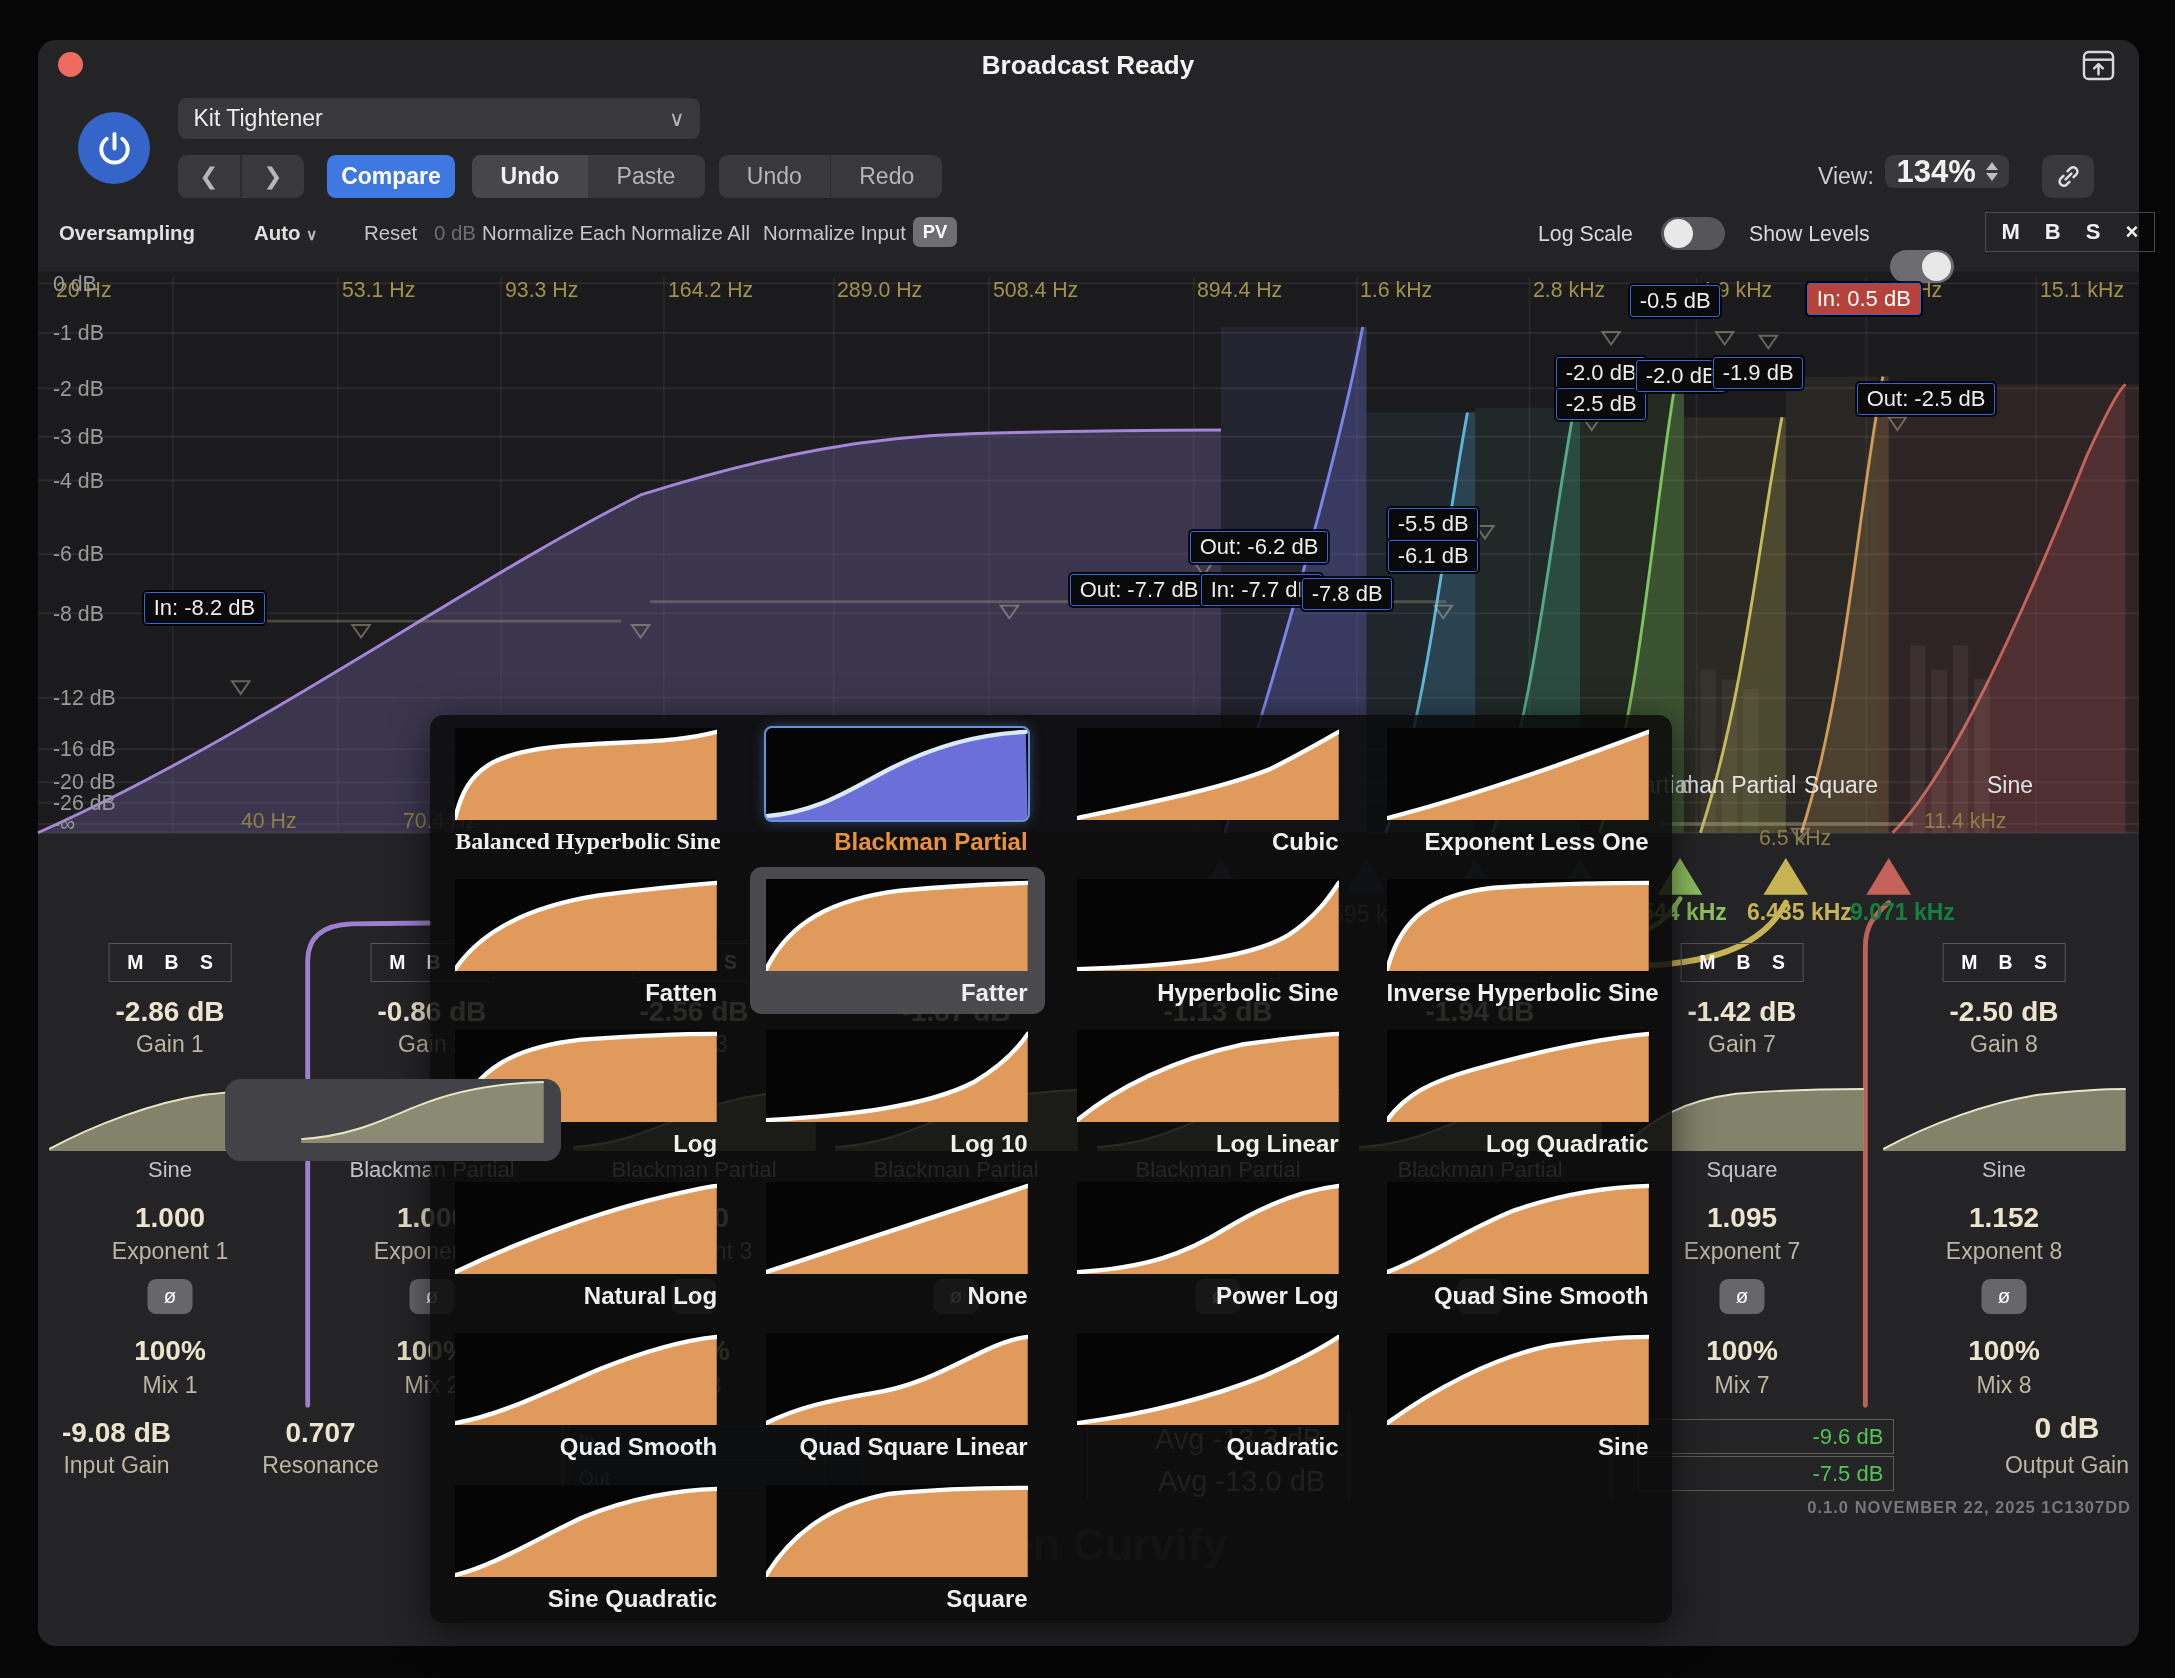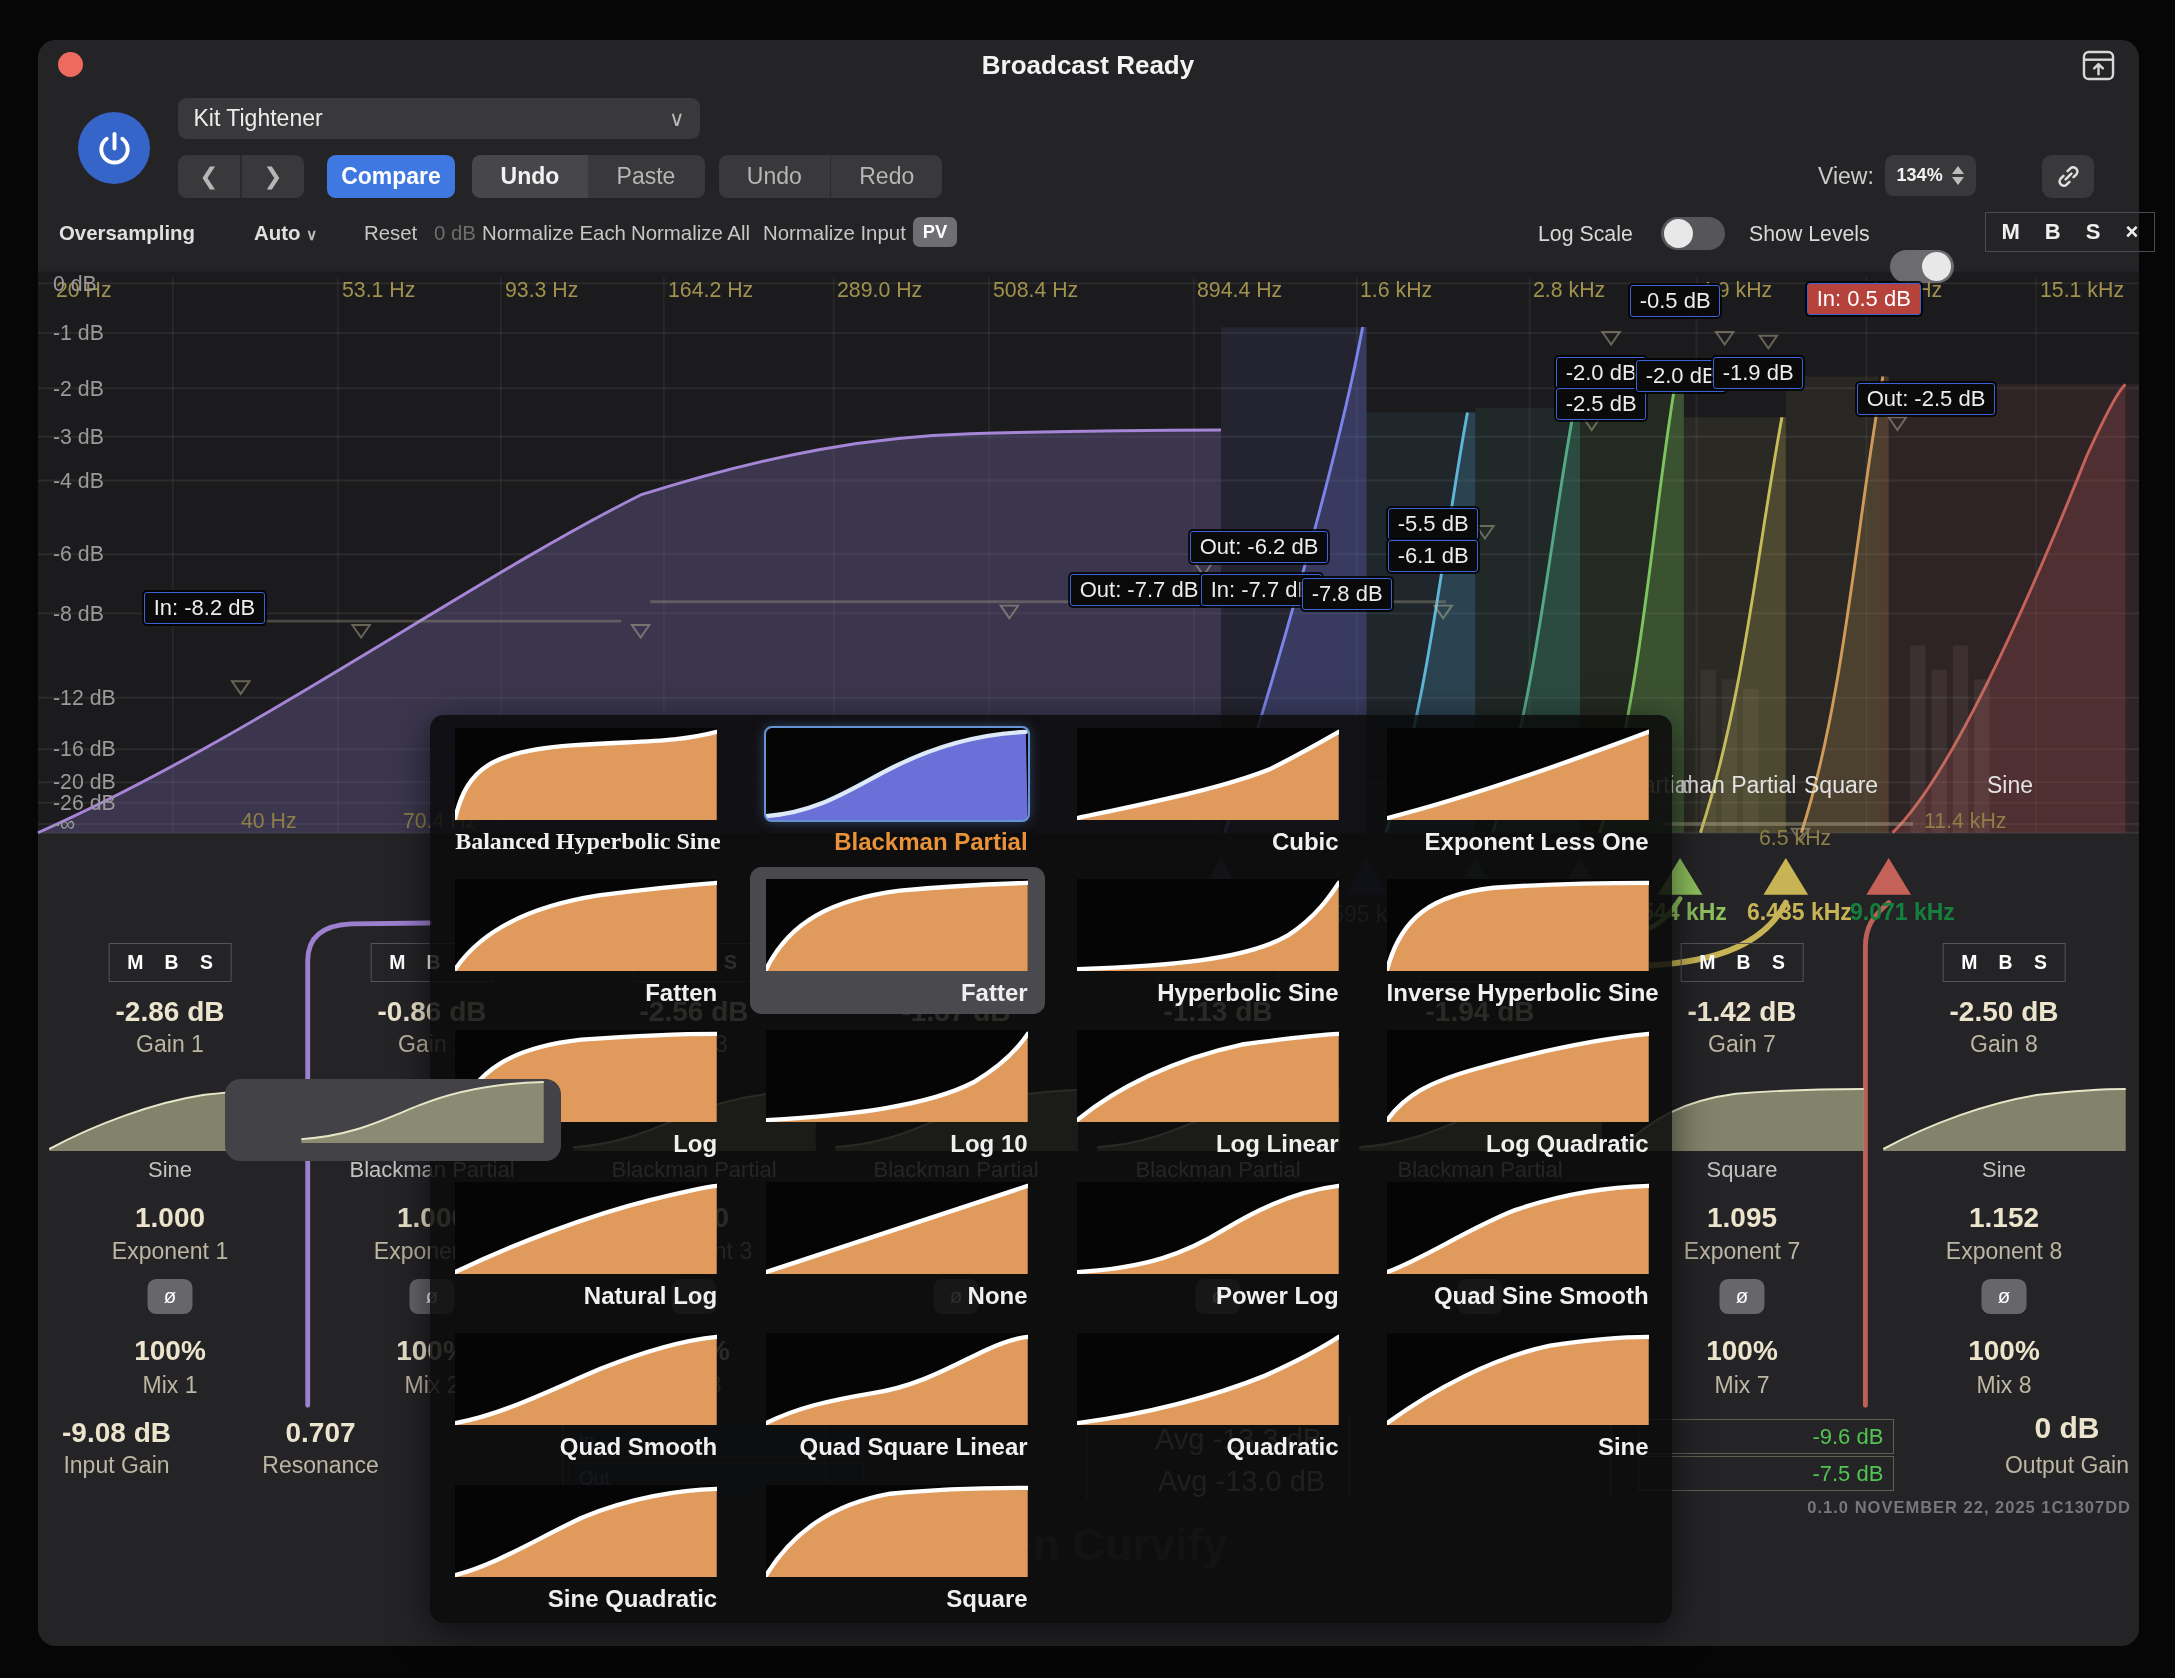--- a/index.html
+++ b/index.html
@@ -14,21 +14,21 @@
   .seg{display:flex;height:43px;border-radius:8.7px;overflow:hidden;background:#39393c;}
   .seg .sg{display:flex;align-items:center;justify-content:center;font-size:23px;color:#b6b6b6;}
   .sgdiv{width:1.9px;background:#2b2b2e;}
   .bluebtn{height:43px;border-radius:8.7px;background:#3e78e0;color:#fff;font-size:23px;font-weight:bold;display:flex;align-items:center;justify-content:center;}
   .tb{font-size:20.4px;color:#c6c6c6;}
   .tbdim{font-size:20.4px;color:#6e6e6e;}
   .badge{background:#6f6f73;color:#fff;font-weight:bold;font-size:18.4px;border-radius:6.8px;padding:3.9px 9.7px;}
   .toggle{width:64px;height:33px;border-radius:16.5px;background:#55555a;position:relative;}
   .knob{position:absolute;top:1.9px;width:29px;height:29px;border-radius:50%;background:#e8e8e8;}
   .mbsx{display:flex;align-items:center;gap:25px;border:1.9px solid #4a4a4e;padding:5.8px 15.5px;color:#f0f0f0;font-weight:bold;font-size:22px;}
-  .viewbox{height:41px;background:#39393c;border-radius:8.7px;display:flex;align-items:center;padding:0 11.6px;gap:9.7px;color:#f2f2f2;font-size:18px;font-weight:bold;}
+  .viewbox{height:33px;background:#39393c;border-radius:8.7px;display:flex;align-items:center;padding:0 11.6px;gap:9.7px;color:#f2f2f2;font-size:31px;font-weight:bold;}
   .sqbtn{width:52px;height:43px;background:#39393c;border-radius:9.7px;display:flex;align-items:center;justify-content:center;}
   .upd{display:flex;flex-direction:column;gap:3.9px;}
   .upd i{width:0;height:0;border-left:6.8px solid transparent;border-right:6.8px solid transparent;}
   .upd .u{border-bottom:8.7px solid #bdbdbd;} .upd .d{border-top:8.7px solid #bdbdbd;}
   .chip{position:absolute;background:#0a0a0a;border:1.9px solid #3c62d8;box-shadow:0 0 0 1.9px rgba(0,0,0,.8);color:#ececec;font-size:22px;padding:1.9px 8.7px;border-radius:2.9px;white-space:nowrap;}
   .chip.red{background:#b5433c;border-color:#3c62d8;color:#fff;}
   .glabel{position:absolute;font-size:21.3px;color:#a0924e;white-space:nowrap;}
   .dblabel{position:absolute;font-size:21.3px;color:#9a9a9a;white-space:nowrap;}
   .rlabel{position:absolute;font-size:23px;color:#e2e2e2;white-space:nowrap;}
   .rlabel.dim{color:#cfcfcf;}

